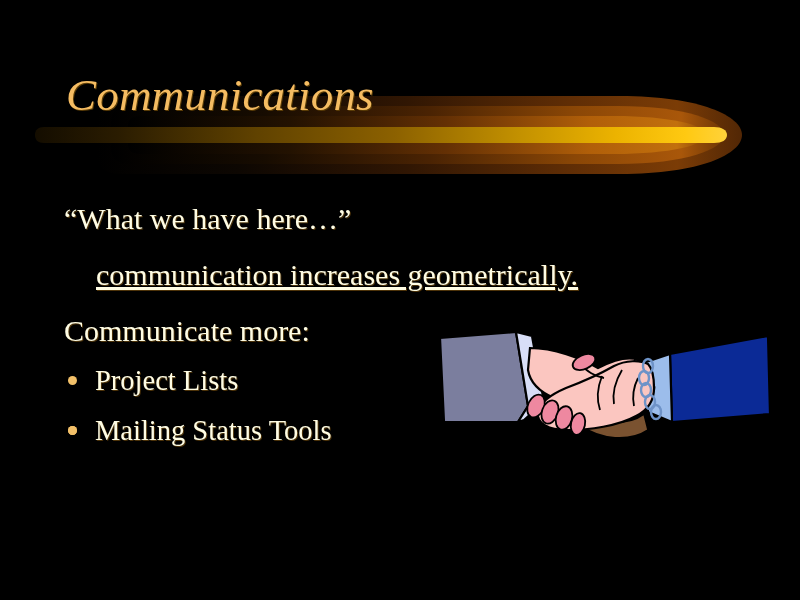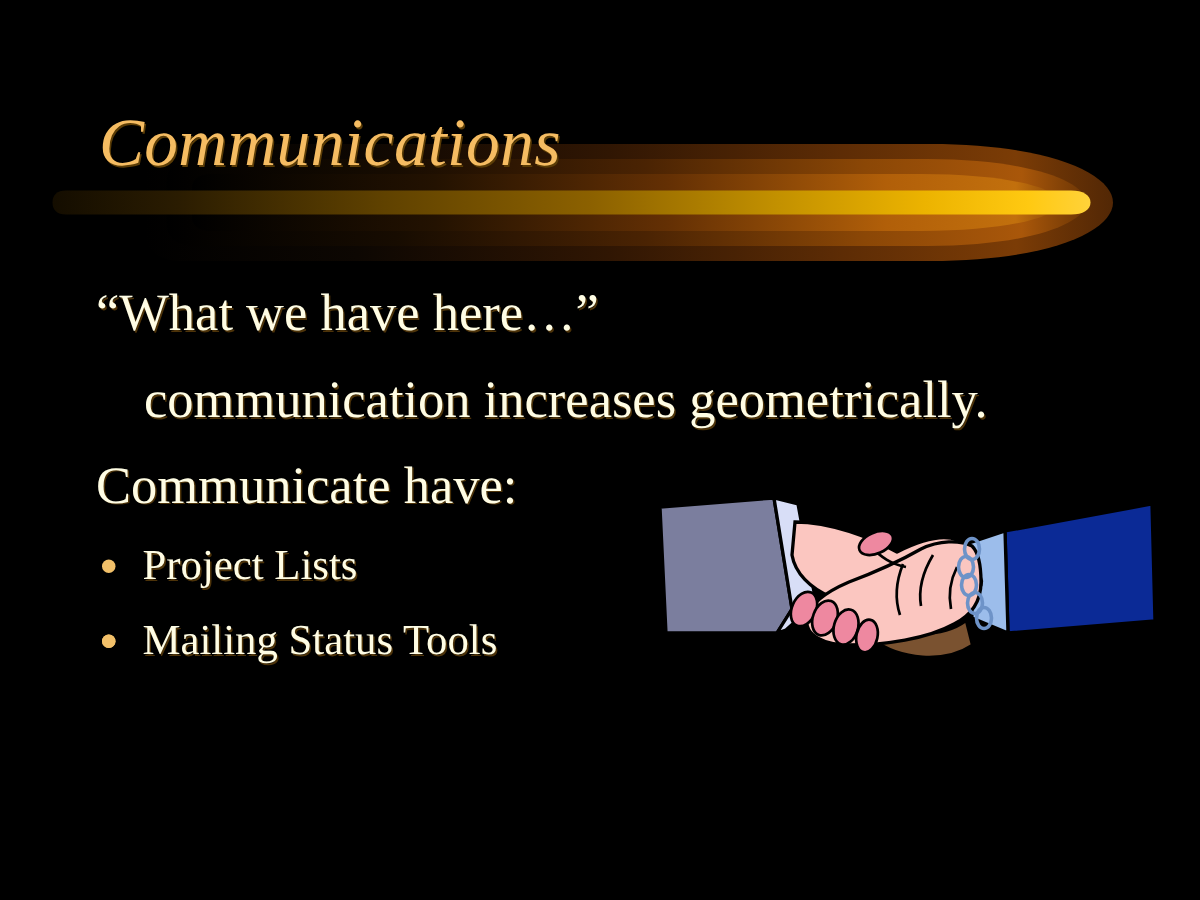--- a/index.html
+++ b/index.html
@@ -47,32 +47,32 @@
 
   
   #body-block {
     position: absolute;
     left: 64px;
     top: 182px;
     width: 620px;
   }
   .para {
     color: #fffde4;
-    font-size: 35px;
+    font-size: 30px;
     line-height: 1.30;
-    margin: 4px 0 12px 0;
+    margin: 17px 0 12px 0;
     text-shadow: 1px 1px 0 rgba(90, 60, 10, 0.85);
   }
   .para.wrap {
     text-indent: 0;
     padding-left: 32px;
     margin-left: -32px;
   }
   .para.wrap .l1 { display: block; margin-left: 0; }
-  .para.wrap .l2 { display: block; margin-left: 32px; }
+  .para.wrap .l2 { display: block; margin-left: 32px; text-decoration: underline; }
 
   .bullet-row {
     position: relative;
     color: #fffde4;
     font-size: 28.5px;
     line-height: 1.30;
     padding-left: 31px;
     margin: 0 0 13px 0;
     text-shadow: 1px 1px 0 rgba(90, 60, 10, 0.85);
   }
@@ -192,21 +192,21 @@
   </svg>
 
   <div id="body-block">
 
     <p class="para">“What we have here…”</p>
 
     <p class="para wrap">
       <span class="l2">communication increases geometrically.</span>
     </p>
 
-    <p class="para">Communicate have:</p>
+    <p class="para">Communicate more:</p>
 
     <div class="bullet-row">
       <span class="bullet-dot"></span>
       <span>Project Lists</span>
     </div>
 
     <div class="bullet-row">
       <span class="bullet-dot"></span>
     </div>
 

